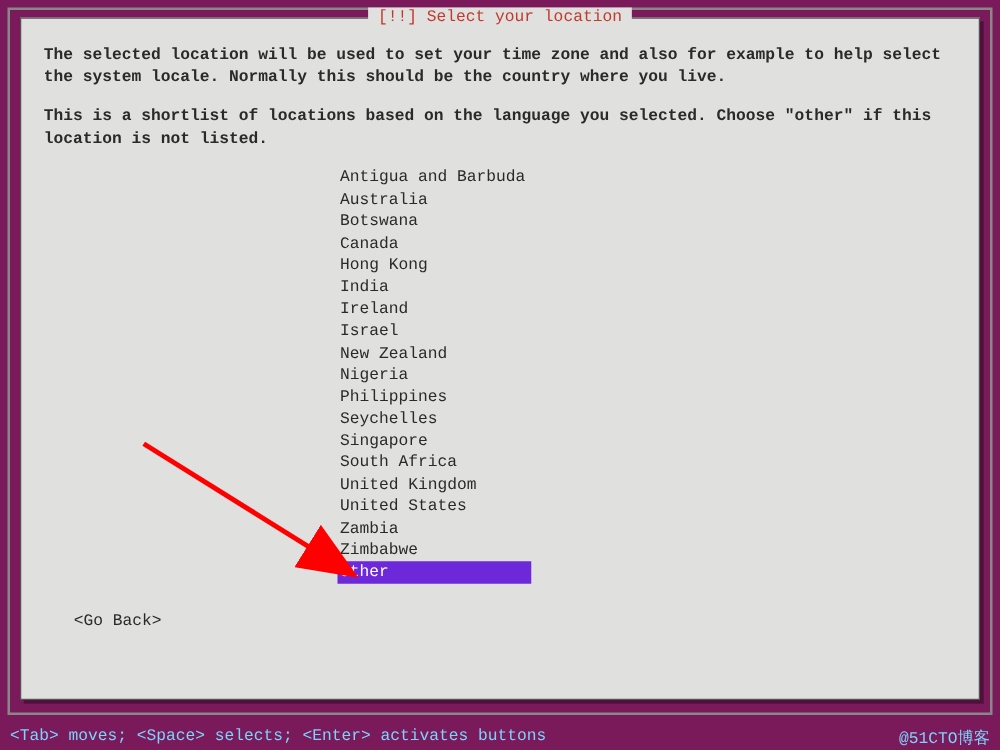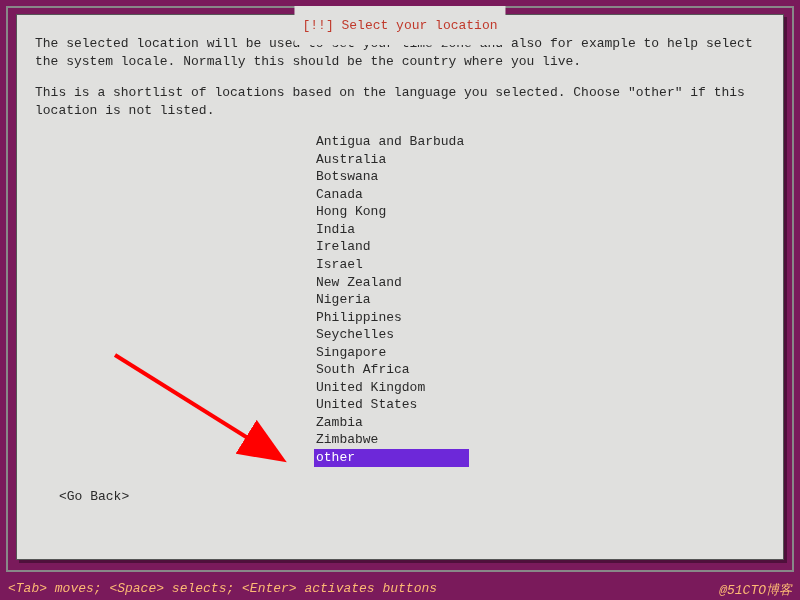--- a/index.html
+++ b/index.html
@@ -30,70 +30,69 @@
       background: #e0e0de;
       border: 1px solid #555;
       box-shadow: 3px 3px 0 rgba(0,0,0,0.35);
     }
     .dialog-title {
       position: absolute;
       top: -9px;
       left: 50%;
       transform: translateX(-50%);
       background: #e0e0de;
-      padding: 12px 8px;
+      padding: 0 8px;
       color: #c0392b;
       font-weight: normal;
       white-space: nowrap;
     }
     .dialog-content {
       padding: 20px 18px 12px 18px;
     }
     .para {
       line-height: 1.35;
       margin-bottom: 14px;
+      font-weight: bold;
     }
     .prompt-label {
       margin-bottom: 12px;
     }
     .location-list {
       margin-left: 235px;
       line-height: 1.35;
     }
     .location-item {
       cursor: pointer;
       padding: 0 2px;
-      margin-left: 44px;
     }
     .location-item.selected {
       background: #6d28d9;
       color: #ffffff;
       display: inline-block;
       width: 155px;
     }
     .go-back {
       margin-top: 22px;
       margin-left: 24px;
       display: inline-block;
       cursor: pointer;
     }
     .bottom-bar {
       position: absolute;
       left: 0;
       right: 0;
       bottom: 0;
       height: 22px;
       background: #7a1a5b;
-      color: #fdba74;
+      color: #7dd3fc;
       font-size: 13px;
       padding: 3px 8px;
       display: flex;
       justify-content: space-between;
       font-family: "Courier New", monospace;
-      font-style: italic;
     }
     .help-text { white-space: nowrap; }
     .watermark { white-space: nowrap; }
     .arrow-svg {
       position: absolute;
       top: 350px;
       left: 110px;
       width: 190px;
       height: 120px;
       pointer-events: none;

